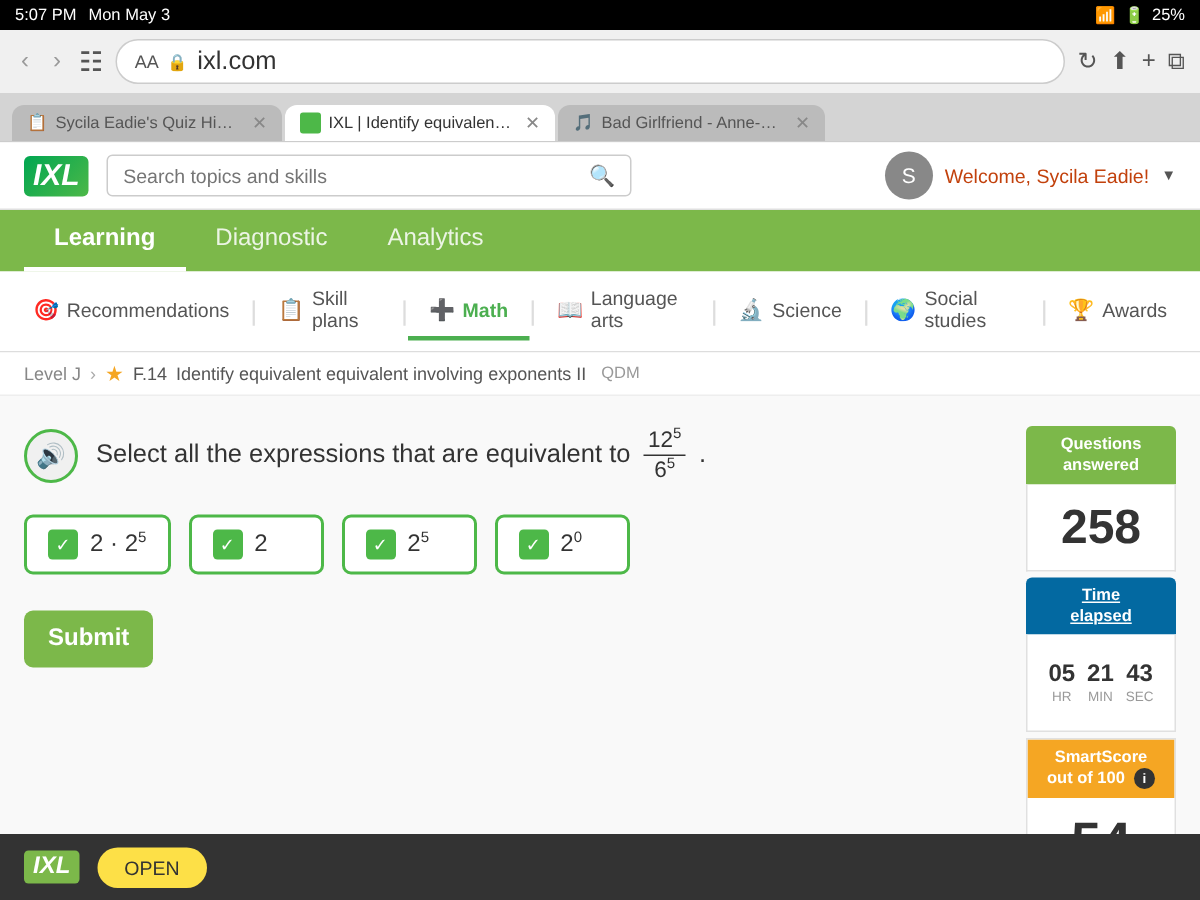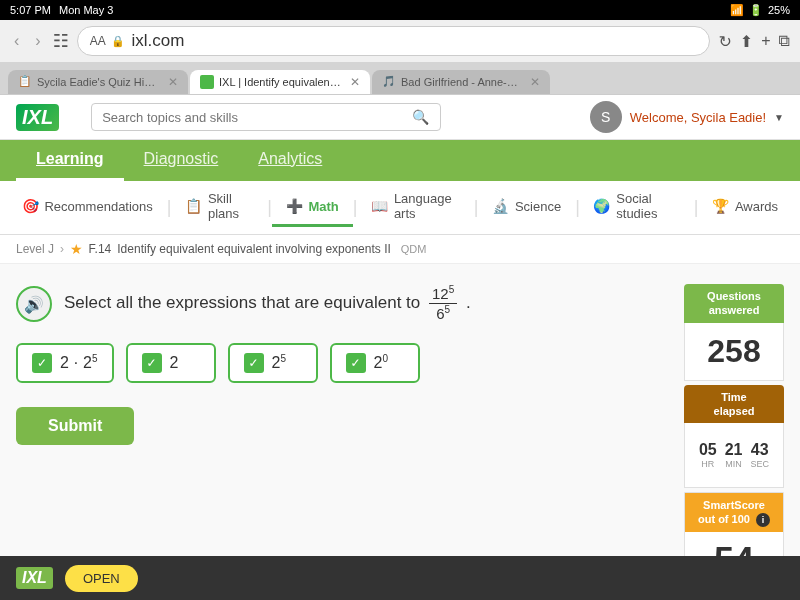--- a/index.html
+++ b/index.html
@@ -121,21 +121,20 @@
     .ixl-logo-text { color: #fff; font-size: 20px; font-weight: 900; font-style: italic; }
     .ixl-search-bar {
       flex: 1;
       display: flex;
       align-items: center;
       border: 1px solid #ccc;
       border-radius: 4px;
       padding: 5px 10px;
       gap: 6px;
       max-width: 350px;
-      margin-left: 20px;
     }
     .ixl-search-input {
       border: none;
       outline: none;
       font-size: 13px;
       color: #888;
       flex: 1;
       background: transparent;
     }
     .search-icon { color: #888; font-size: 14px; }
@@ -164,21 +163,20 @@
       background: #7cb84a;
       display: flex;
       padding: 0 16px;
     }
     .nav-item {
       padding: 10px 20px;
       color: rgba(255,255,255,0.85);
       font-size: 16px;
       cursor: pointer;
       font-weight: 500;
-      text-decoration: underline;
     }
     .nav-item.active {
       color: #fff;
       font-weight: 700;
       border-bottom: 3px solid #fff;
     }
 
     
     .ixl-subnav {
       display: flex;
@@ -298,21 +296,21 @@
       font-size: 16px;
       color: #333;
     }
 
     
     .submit-btn {
       background: #7cb84a;
       color: #fff;
       border: none;
       border-radius: 6px;
-      padding: 10px 32px;
+      padding: 10px 16px;
       font-size: 16px;
       font-weight: 600;
       cursor: pointer;
     }
 
     
     .stats-panel {
       width: 100px;
       display: flex;
       flex-direction: column;
@@ -322,21 +320,21 @@
       font-size: 11px;
       font-weight: 600;
       color: #fff;
       background: #7cb84a;
       padding: 5px 6px;
       text-align: center;
       border-radius: 4px 4px 0 0;
       line-height: 1.3;
     }
     .stat-label.green { background: #7cb84a; }
-    .stat-label.blue { background: #a16207; }
+    .stat-label.blue { background: #0369a1; text-decoration: underline; }
     .stat-value-box {
       background: #fff;
       border: 1px solid #e0e0e0;
       border-top: none;
       padding: 10px 6px;
       text-align: center;
     }
     .stat-number {
       font-size: 28px;
       font-weight: 700;

